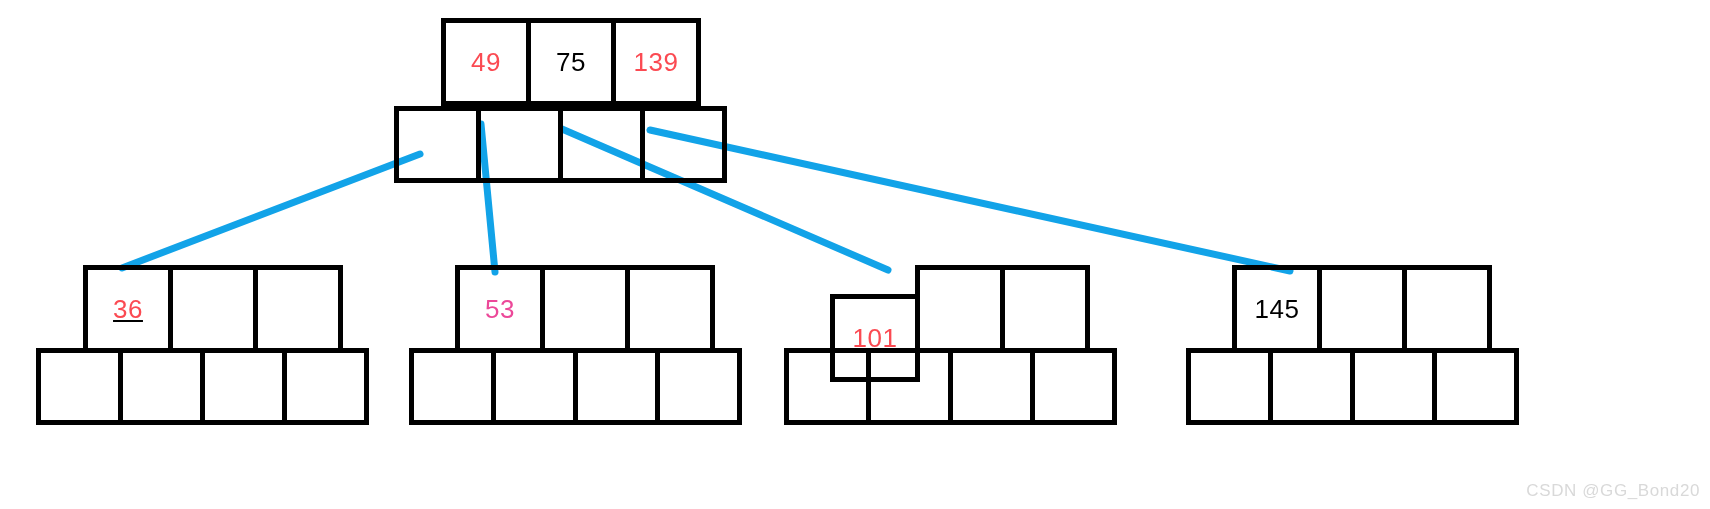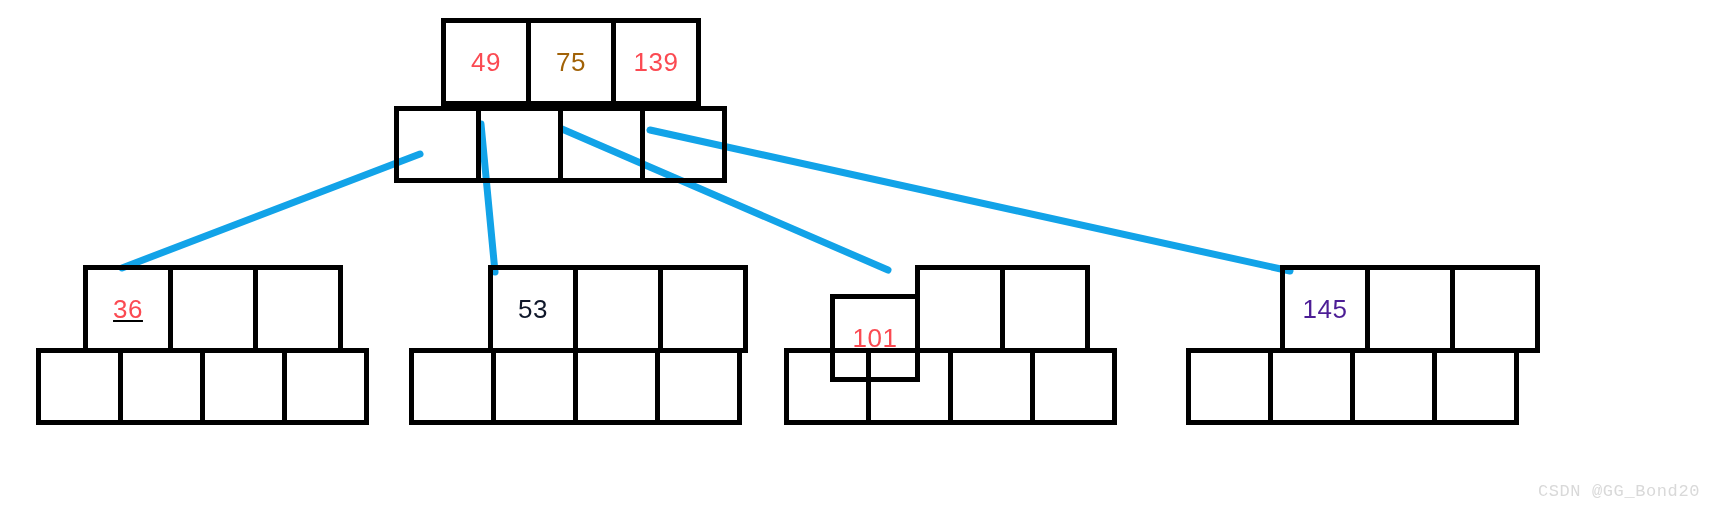--- a/index.html
+++ b/index.html
@@ -59,42 +59,42 @@
     height: 509px;
     pointer-events: none;
   }
   
   #watermark {
     position: absolute;
     right: 10px;
     bottom: 8px;
     color: #d9d9d9;
     font-size: 17px;
-    font-family: Liberation Mono, monospace;
+    font-family: Liberation Sans, sans-serif;
     letter-spacing: 0.6px;
     white-space: nowrap;
   }
 </style>
 </head>
 <body>
 
 <div id="canvas">
 
   <svg id="links" viewBox="0 0 1710 509" width="1710" height="509">
       <line x1="420" y1="154" x2="122" y2="268" stroke="#12a3e8" stroke-width="7" stroke-linecap="round"></line>
       <line x1="481" y1="124" x2="495" y2="272" stroke="#12a3e8" stroke-width="7" stroke-linecap="round"></line>
       <line x1="562" y1="129" x2="888" y2="270" stroke="#12a3e8" stroke-width="7" stroke-linecap="round"></line>
       <line x1="650" y1="130" x2="1290" y2="271" stroke="#12a3e8" stroke-width="7" stroke-linecap="round"></line>
     </svg>
 
   <div id="nodes">
       <div class="node">
         <div class="row keyrow" style="left: 441px; top: 18px;">
           <div class="cell" style="border-color: rgb(0, 0, 0); color: rgb(251, 74, 82);">49</div>
-          <div class="cell" style="border-color: rgb(0, 0, 0); color: #a16207;">75</div>
+          <div class="cell" style="border-color: rgb(0, 0, 0); color: #000000;">75</div>
           <div class="cell" style="border-color: rgb(0, 0, 0); color: rgb(251, 74, 82);">139</div>
         </div>
         <div class="row ptrrow" style="left: 394px; top: 106px;">
           <div class="cell empty" style="border-color: rgb(0, 0, 0);"></div>
           <div class="cell empty" style="border-color: rgb(0, 0, 0);"></div>
           <div class="cell empty" style="border-color: rgb(0, 0, 0);"></div>
           <div class="cell empty" style="border-color: rgb(0, 0, 0);"></div>
         </div>
       </div>
       <div class="node">
@@ -105,21 +105,21 @@
         </div>
         <div class="row ptrrow" style="left: 36px; top: 348px;">
           <div class="cell empty" style="border-color: rgb(0, 0, 0);"></div>
           <div class="cell empty" style="border-color: rgb(0, 0, 0);"></div>
           <div class="cell empty" style="border-color: rgb(0, 0, 0);"></div>
           <div class="cell empty" style="border-color: rgb(0, 0, 0);"></div>
         </div>
       </div>
       <div class="node">
         <div class="row keyrow" style="left: 455px; top: 265px;">
-          <div class="cell" style="border-color: rgb(0, 0, 0); color: #0f172a; margin-left: 33px;">53</div>
+          <div class="cell" style="border-color: rgb(0, 0, 0); color: #ec4899;">53</div>
           <div class="cell empty" style="border-color: rgb(0, 0, 0);"></div>
           <div class="cell empty" style="border-color: rgb(0, 0, 0);"></div>
         </div>
         <div class="row ptrrow" style="left: 409px; top: 348px;">
           <div class="cell empty" style="border-color: rgb(0, 0, 0);"></div>
           <div class="cell empty" style="border-color: rgb(0, 0, 0);"></div>
           <div class="cell empty" style="border-color: rgb(0, 0, 0);"></div>
           <div class="cell empty" style="border-color: rgb(0, 0, 0);"></div>
         </div>
       </div>
@@ -131,21 +131,21 @@
         </div>
         <div class="row ptrrow" style="left: 784px; top: 348px;">
           <div class="cell empty" style="border-color: rgb(0, 0, 0);"></div>
           <div class="cell empty" style="border-color: rgb(0, 0, 0);"></div>
           <div class="cell empty" style="border-color: rgb(0, 0, 0);"></div>
           <div class="cell empty" style="border-color: rgb(0, 0, 0);"></div>
         </div>
       </div>
       <div class="node">
         <div class="row keyrow" style="left: 1232px; top: 265px;">
-          <div class="cell" style="border-color: rgb(0, 0, 0); color: #4c1d95; margin-left: 48px;">145</div>
+          <div class="cell" style="border-color: rgb(0, 0, 0); color: #000000;">145</div>
           <div class="cell empty" style="border-color: rgb(0, 0, 0);"></div>
           <div class="cell empty" style="border-color: rgb(0, 0, 0);"></div>
         </div>
         <div class="row ptrrow" style="left: 1186px; top: 348px;">
           <div class="cell empty" style="border-color: rgb(0, 0, 0);"></div>
           <div class="cell empty" style="border-color: rgb(0, 0, 0);"></div>
           <div class="cell empty" style="border-color: rgb(0, 0, 0);"></div>
           <div class="cell empty" style="border-color: rgb(0, 0, 0);"></div>
         </div>
       </div>

